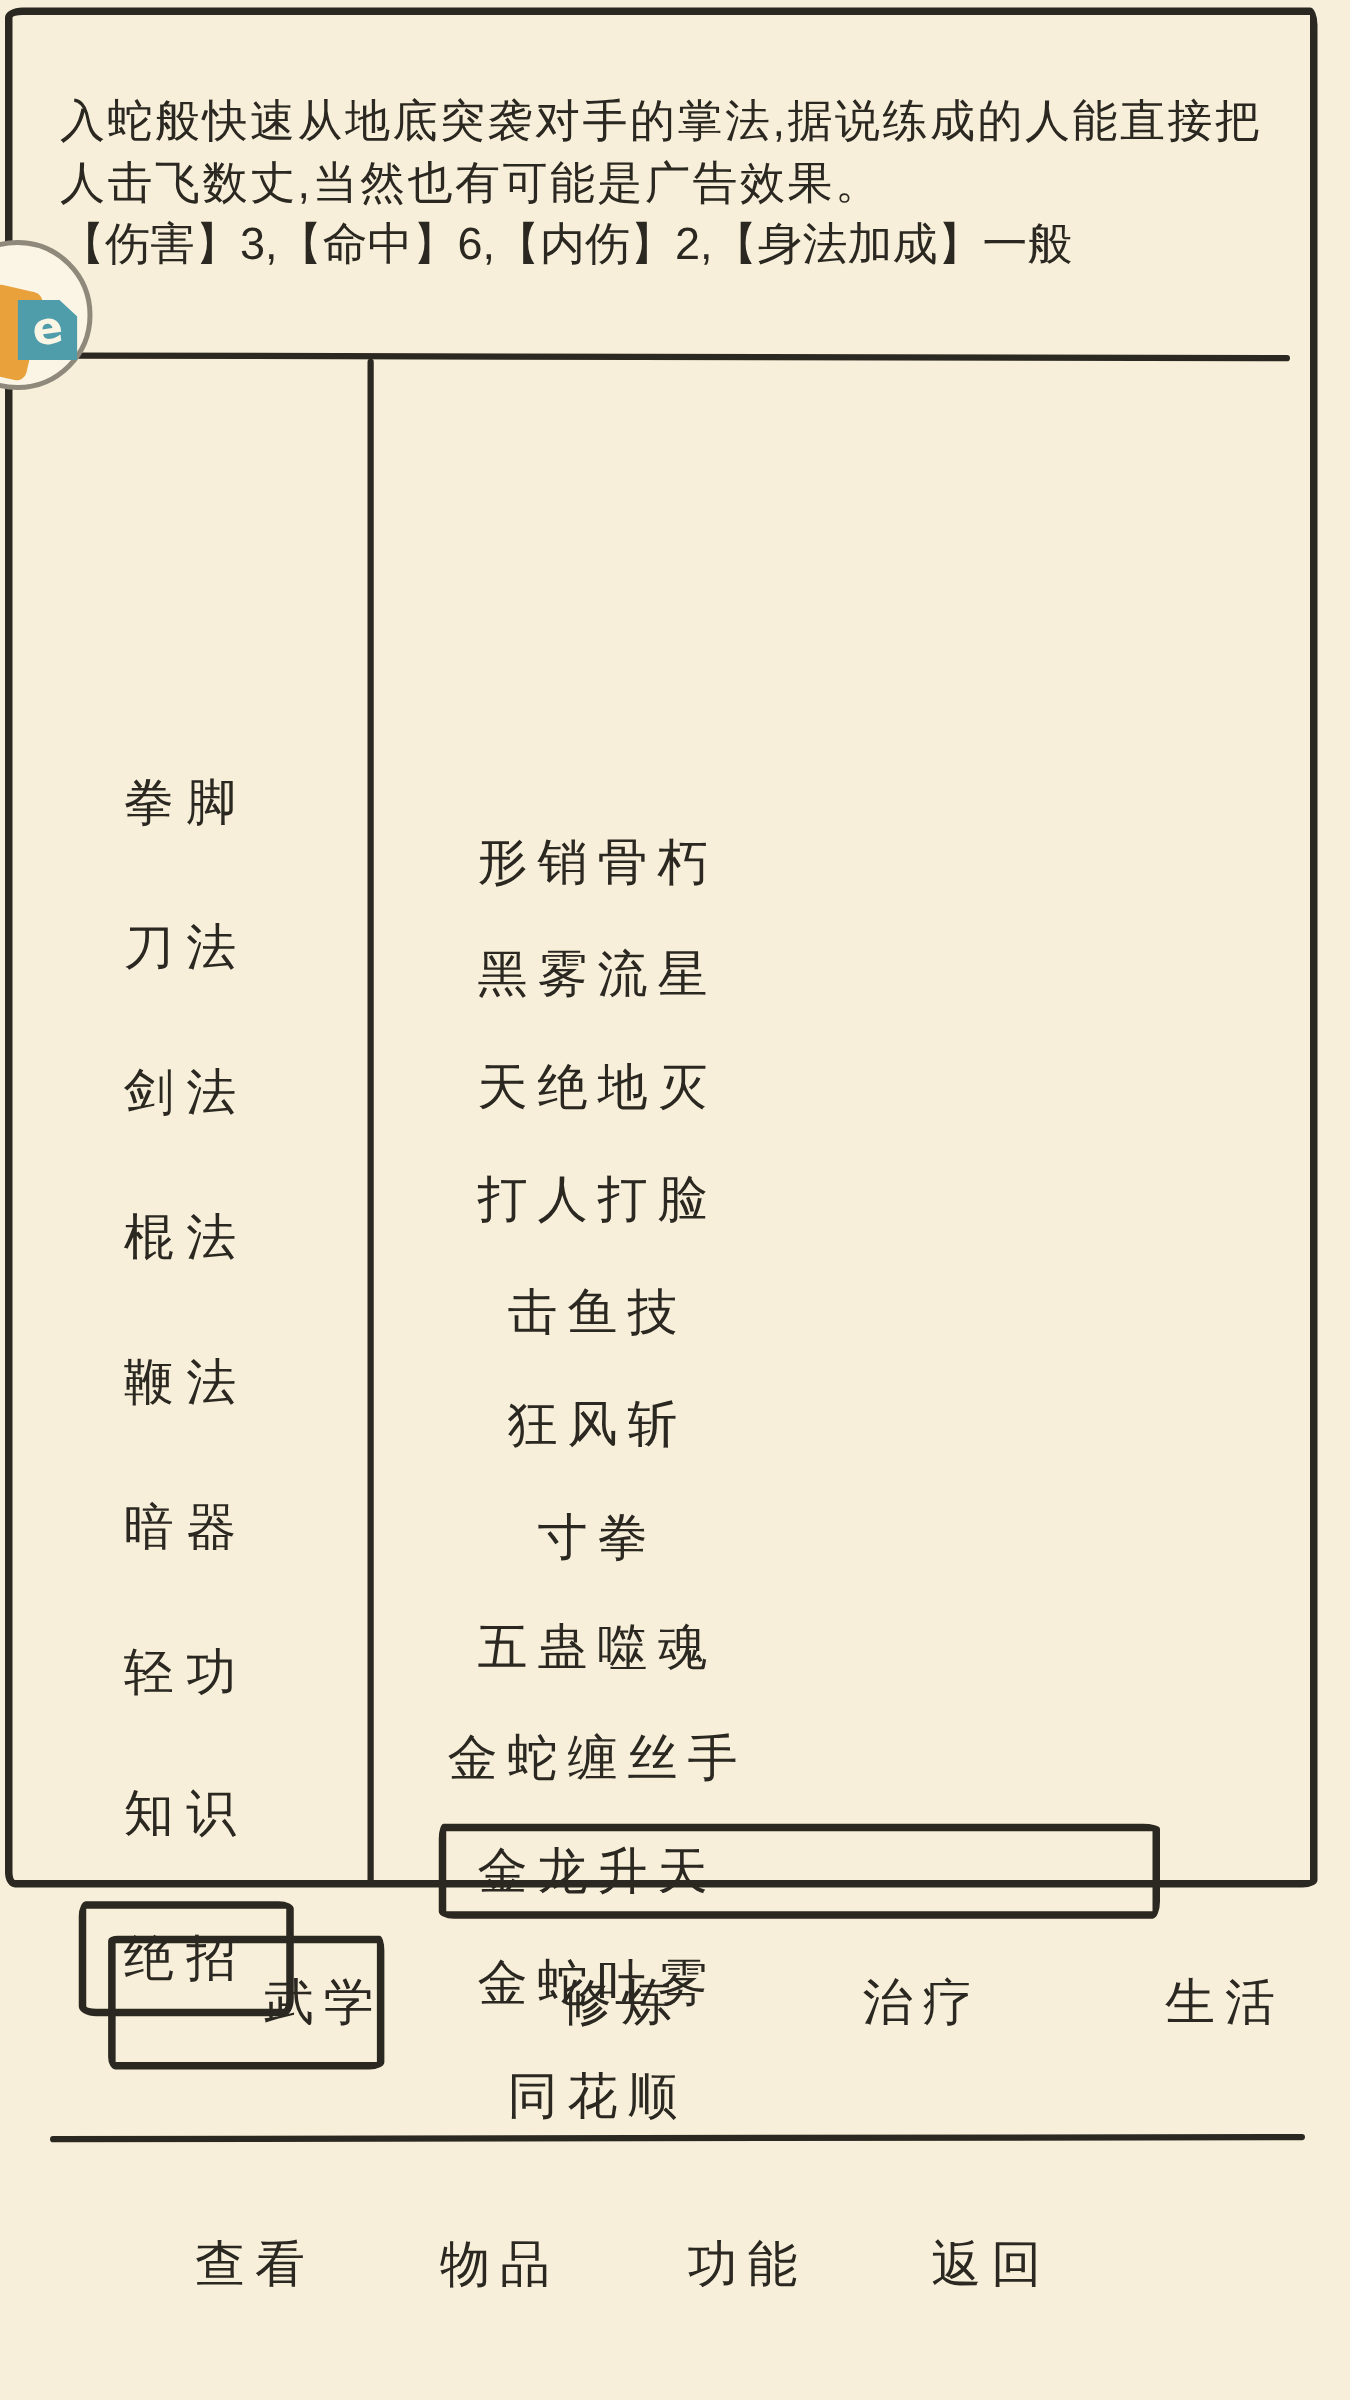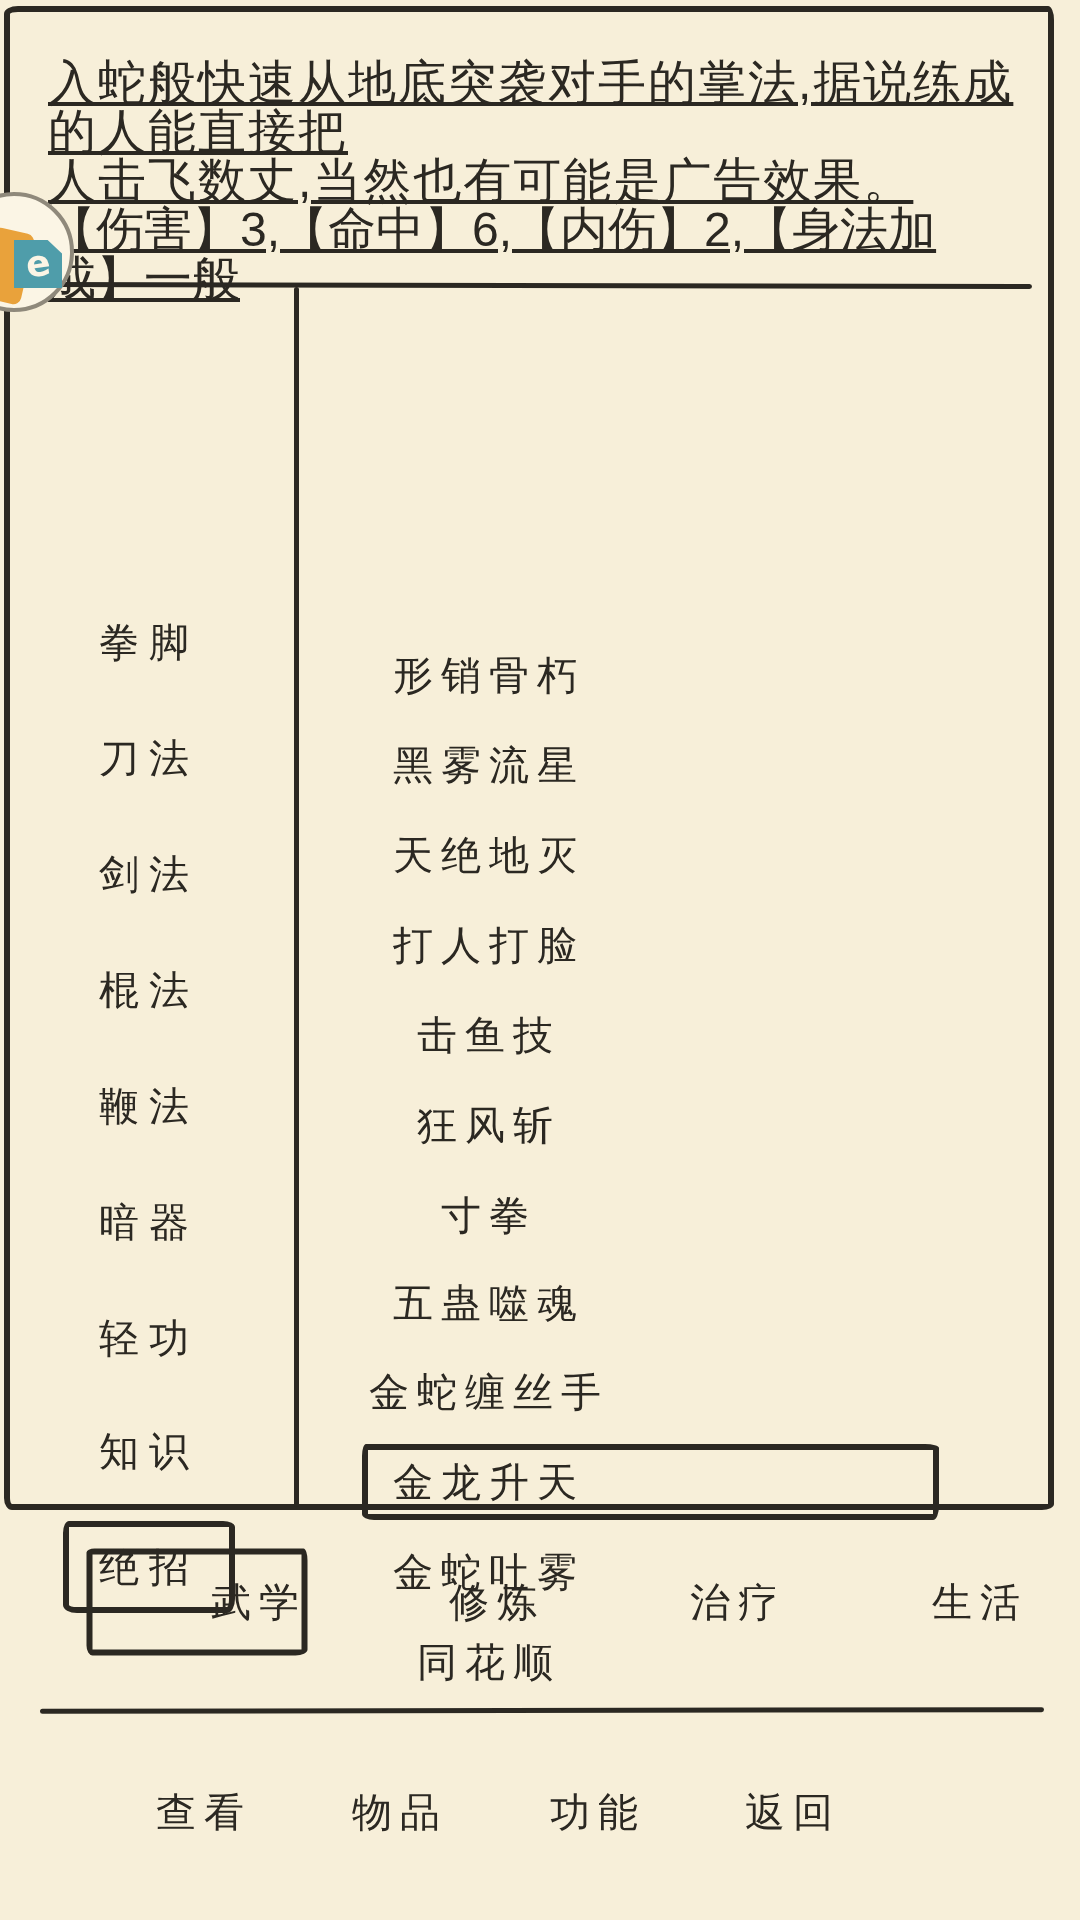--- a/index.html
+++ b/index.html
@@ -8,21 +8,21 @@
     background:#f7efd9;color:#2b2822;
     font-family:"Liberation Sans","DejaVu Sans",sans-serif;
   }
   
   .panel{
     position:absolute;left:4px;top:6px;width:1038px;height:1492px;
     border:6px solid #2b2822;
     border-radius:14px 6px 12px 8px / 8px 14px 6px 12px;
   }
   
-  .desc{position:absolute;left:48px;top:58px;width:980px;font-size:48px;line-height:49px;letter-spacing:2px;text-decoration:underline;}
+  .desc{position:absolute;left:48px;top:72px;width:980px;font-size:36px;line-height:49px;letter-spacing:2px;}
   .desc .stats{letter-spacing:0;}
   
   .hr-top{position:absolute;left:52px;top:283px;width:980px;height:5px;background:#2b2822;border-radius:3px;transform:rotate(.12deg);}
   .vr{position:absolute;left:294px;top:287px;width:5px;height:1220px;background:#2b2822;border-radius:3px;}
   .hr-nav{position:absolute;left:40px;top:1708px;width:1004px;height:5px;background:#2b2822;border-radius:4px;transform:rotate(-.1deg);}
   
   .badge{
     position:absolute;left:-46px;top:192px;width:112px;height:112px;z-index:6;
     background:#fbf5e5;border:4px solid #8f897b;border-radius:50%;
   }
@@ -53,21 +53,21 @@
   .sidebar div:nth-of-type(7){top:1025px}
   .sidebar div:nth-of-type(8){top:1138px}
   .sidebar div:nth-of-type(9){top:1254px}
   .sidebar div:nth-of-type(10){top:1370px}
   .side-item.boxed::before{
     content:"";position:absolute;left:50%;top:50%;transform:translate(-50%,-50%);
     width:160px;height:80px;border:6px solid #2b2822;
     border-radius:6px 12px 8px 14px / 12px 6px 14px 8px;
   }
   
-  .skills{position:absolute;left:294px;top:285px;width:764px;height:1222px;margin-left:11px;}
+  .skills{position:absolute;left:294px;top:300px;width:764px;height:1222px;}
   .skill-row{position:absolute;left:0;width:368px;height:56px;line-height:56px;
     text-align:center;font-size:40px;letter-spacing:8px;}
   .skills div:nth-of-type(1){top:362px}
   .skills div:nth-of-type(2){top:452px}
   .skills div:nth-of-type(3){top:542px}
   .skills div:nth-of-type(4){top:632px}
   .skills div:nth-of-type(5){top:722px}
   .skills div:nth-of-type(6){top:812px}
   .skills div:nth-of-type(7){top:902px}
   .skills div:nth-of-type(8){top:990px}

